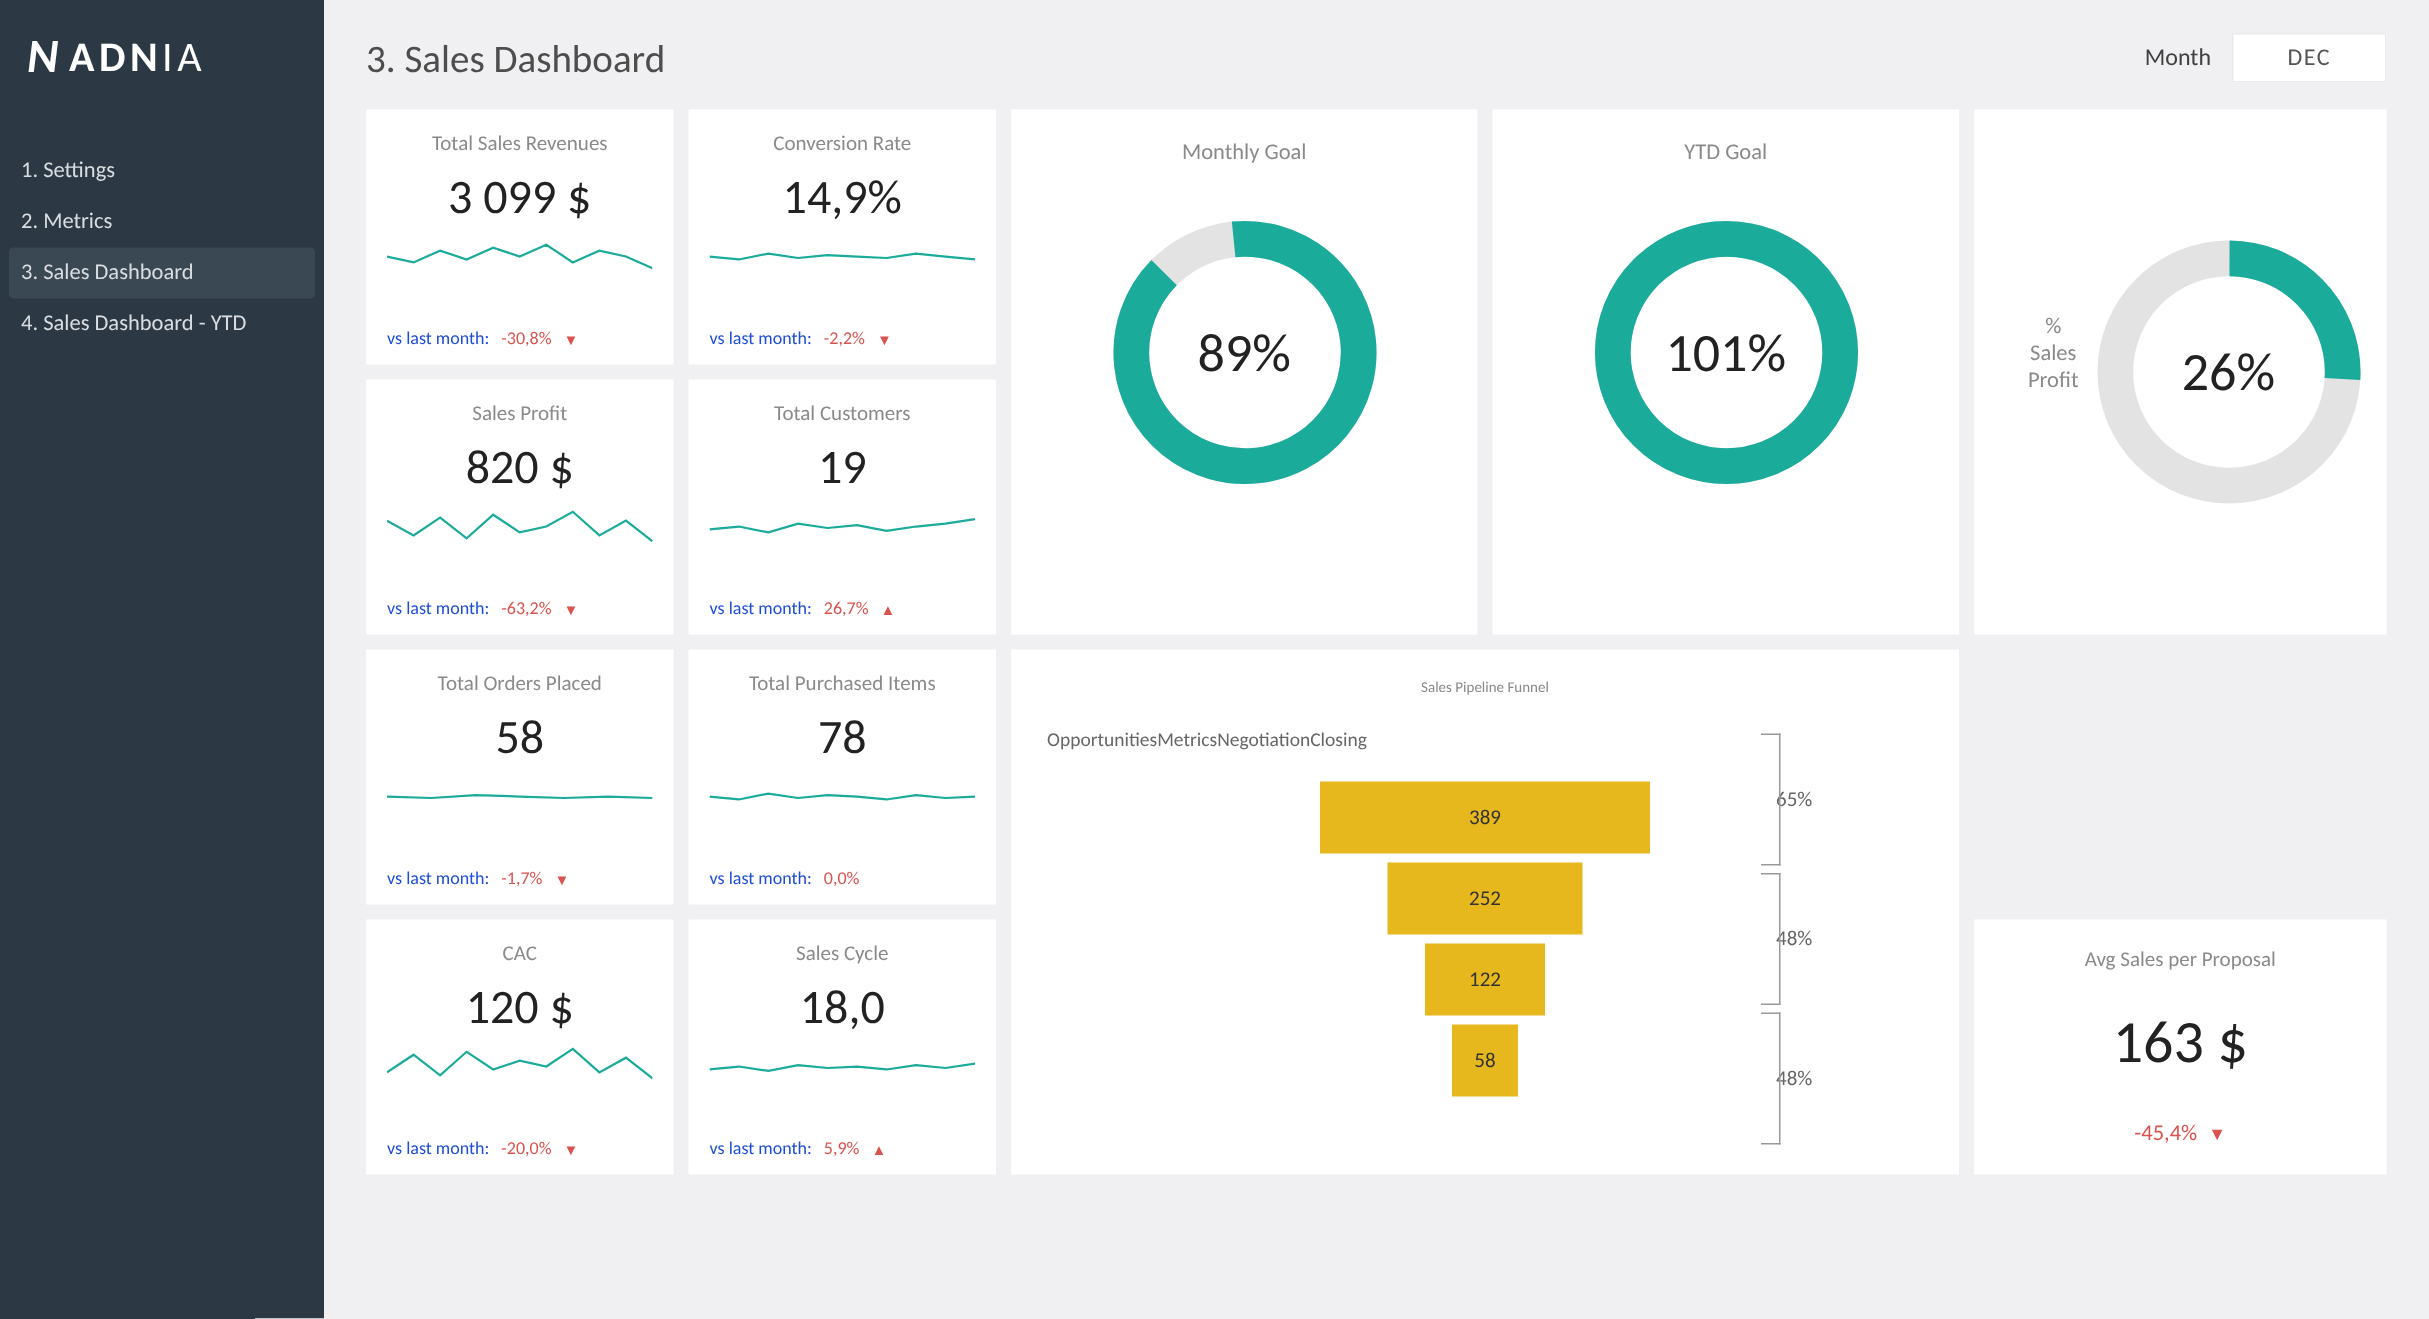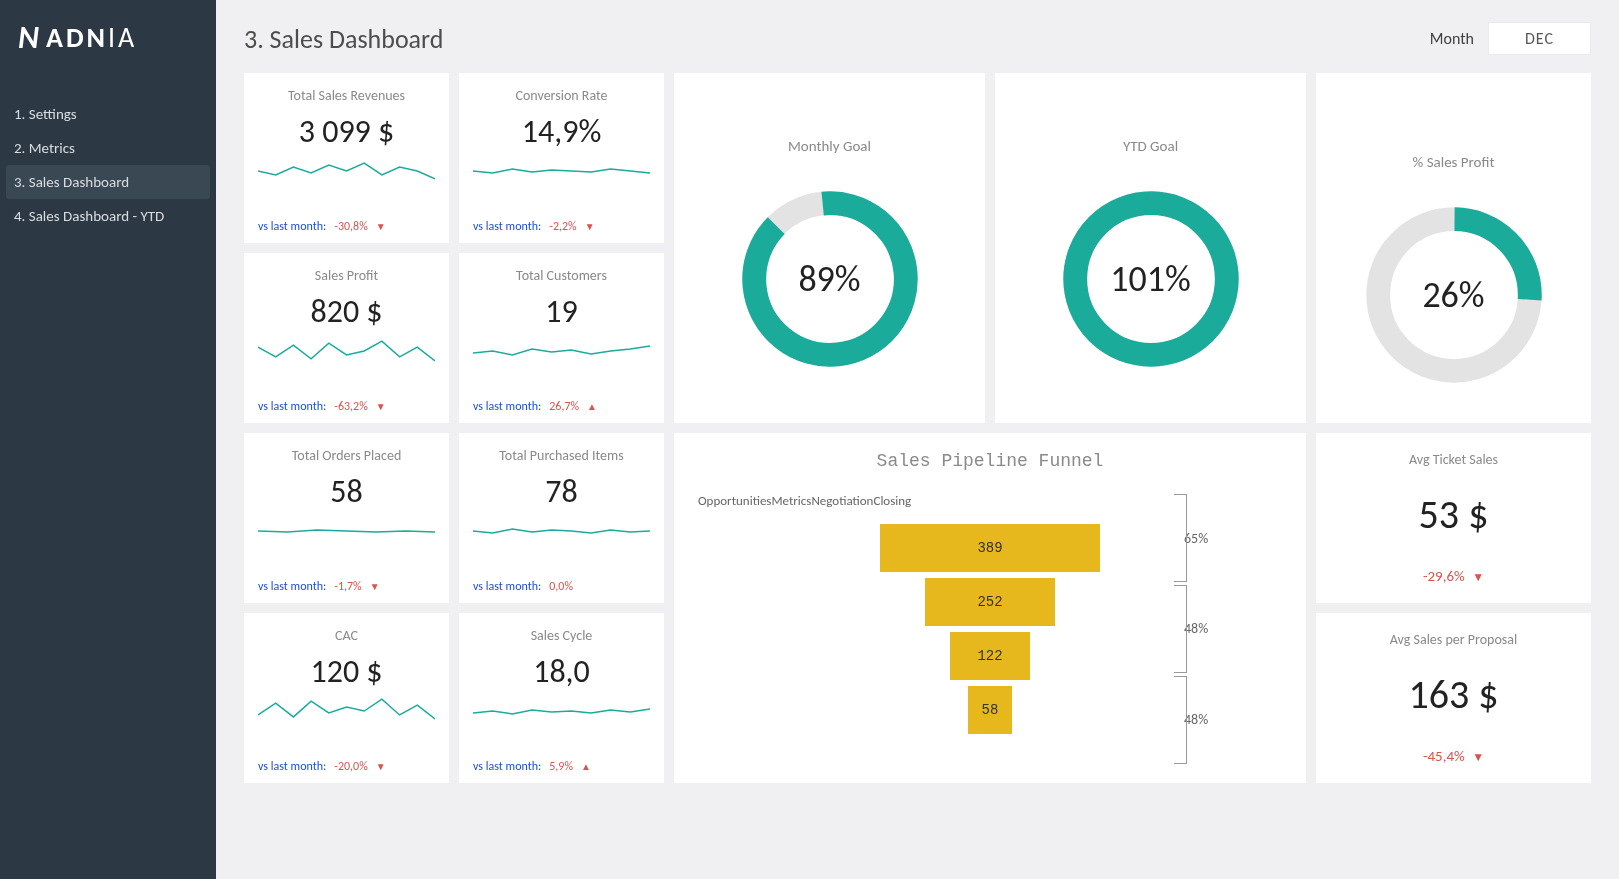--- a/index.html
+++ b/index.html
@@ -128,45 +128,45 @@
     display: flex;
     flex-direction: column;
     align-items: center;
     padding: 20px;
   }
   .donut-single {
     grid-column: 4;
     grid-row: 1 / span 2;
     background: #fff;
     display: flex;
-    flex-direction: column;
+    flex-direction: row;
     align-items: center;
     padding: 36px;
   }
-  .donut-title { color: #8a8a8a; font-size: 15px; margin-bottom: 24px; text-align:center;margin-top:44px; }
+  .donut-title { color: #8a8a8a; font-size: 15px; margin-bottom: 24px; text-align:center; }
   .donut-wrap { position: relative; width: 200px; height: 200px; }
   .donut-wrap svg { width: 200px; height: 200px; }
   .donut-center {
     position: absolute; inset: 0;
     display: flex; align-items: center; justify-content: center;
     font-size: 36px; color: #222;
   }
   
   .funnel-card {
     grid-column: 3;
     grid-row: 3 / span 2;
     background: #fff;
     padding: 18px 24px;
     display: flex;
     flex-direction: column;
   }
-  .funnel-title { color:#8a8a8a; font-size:18px; text-align:center; margin-bottom:22px;font-family:Liberation Mono, monospace; }
+  .funnel-title { color:#8a8a8a; font-size:10px; text-align:center; margin-bottom:22px; }
   .funnel-body { display:flex; flex:1; align-items:stretch; }
   .funnel-labels { width: 110px; display:flex; flex-direction:row; justify-content:space-around; color:#666; font-size:13px; text-align:right; padding-right:12px;}
-  .funnel-bars { flex:1; display:flex; flex-direction:column; gap:6px; align-items:center; justify-content:center;font-family:Liberation Mono, monospace;}
+  .funnel-bars { flex:1; display:flex; flex-direction:column; gap:6px; align-items:center; justify-content:center;}
   .funnel-bar {
     background:#e6b81e;
     color:#333;
     font-size:14px;
     display:flex;
     align-items:center;
     justify-content:center;
     height:48px;
   }
   .funnel-conv { width:110px; display:flex; flex-direction:column; justify-content:space-around; color:#666; font-size:14px; padding-left:12px;}
@@ -369,28 +369,20 @@
           <div class="bracket">
               <span>48%</span>
             </div>
           <div class="bracket">
               <span>48%</span>
             </div>
         </div>
       </div>
     </div>
 
-    <div class="avg-card" style="grid-row:3">
-      <div class="card-title">Avg Ticket Sales</div>
-      <div class="avg-value">53 $</div>
-      <div class="avg-delta">
-        <span>-29,6%</span>
-        <span class="arr">▼</span>
-      </div>
-    </div>
 
     <div class="avg-card" style="grid-row:4">
       <div class="card-title">Avg Sales per Proposal</div>
       <div class="avg-value">163 $</div>
       <div class="avg-delta">
         <span>-45,4%</span>
         <span class="arr">▼</span>
       </div>
     </div>
 

